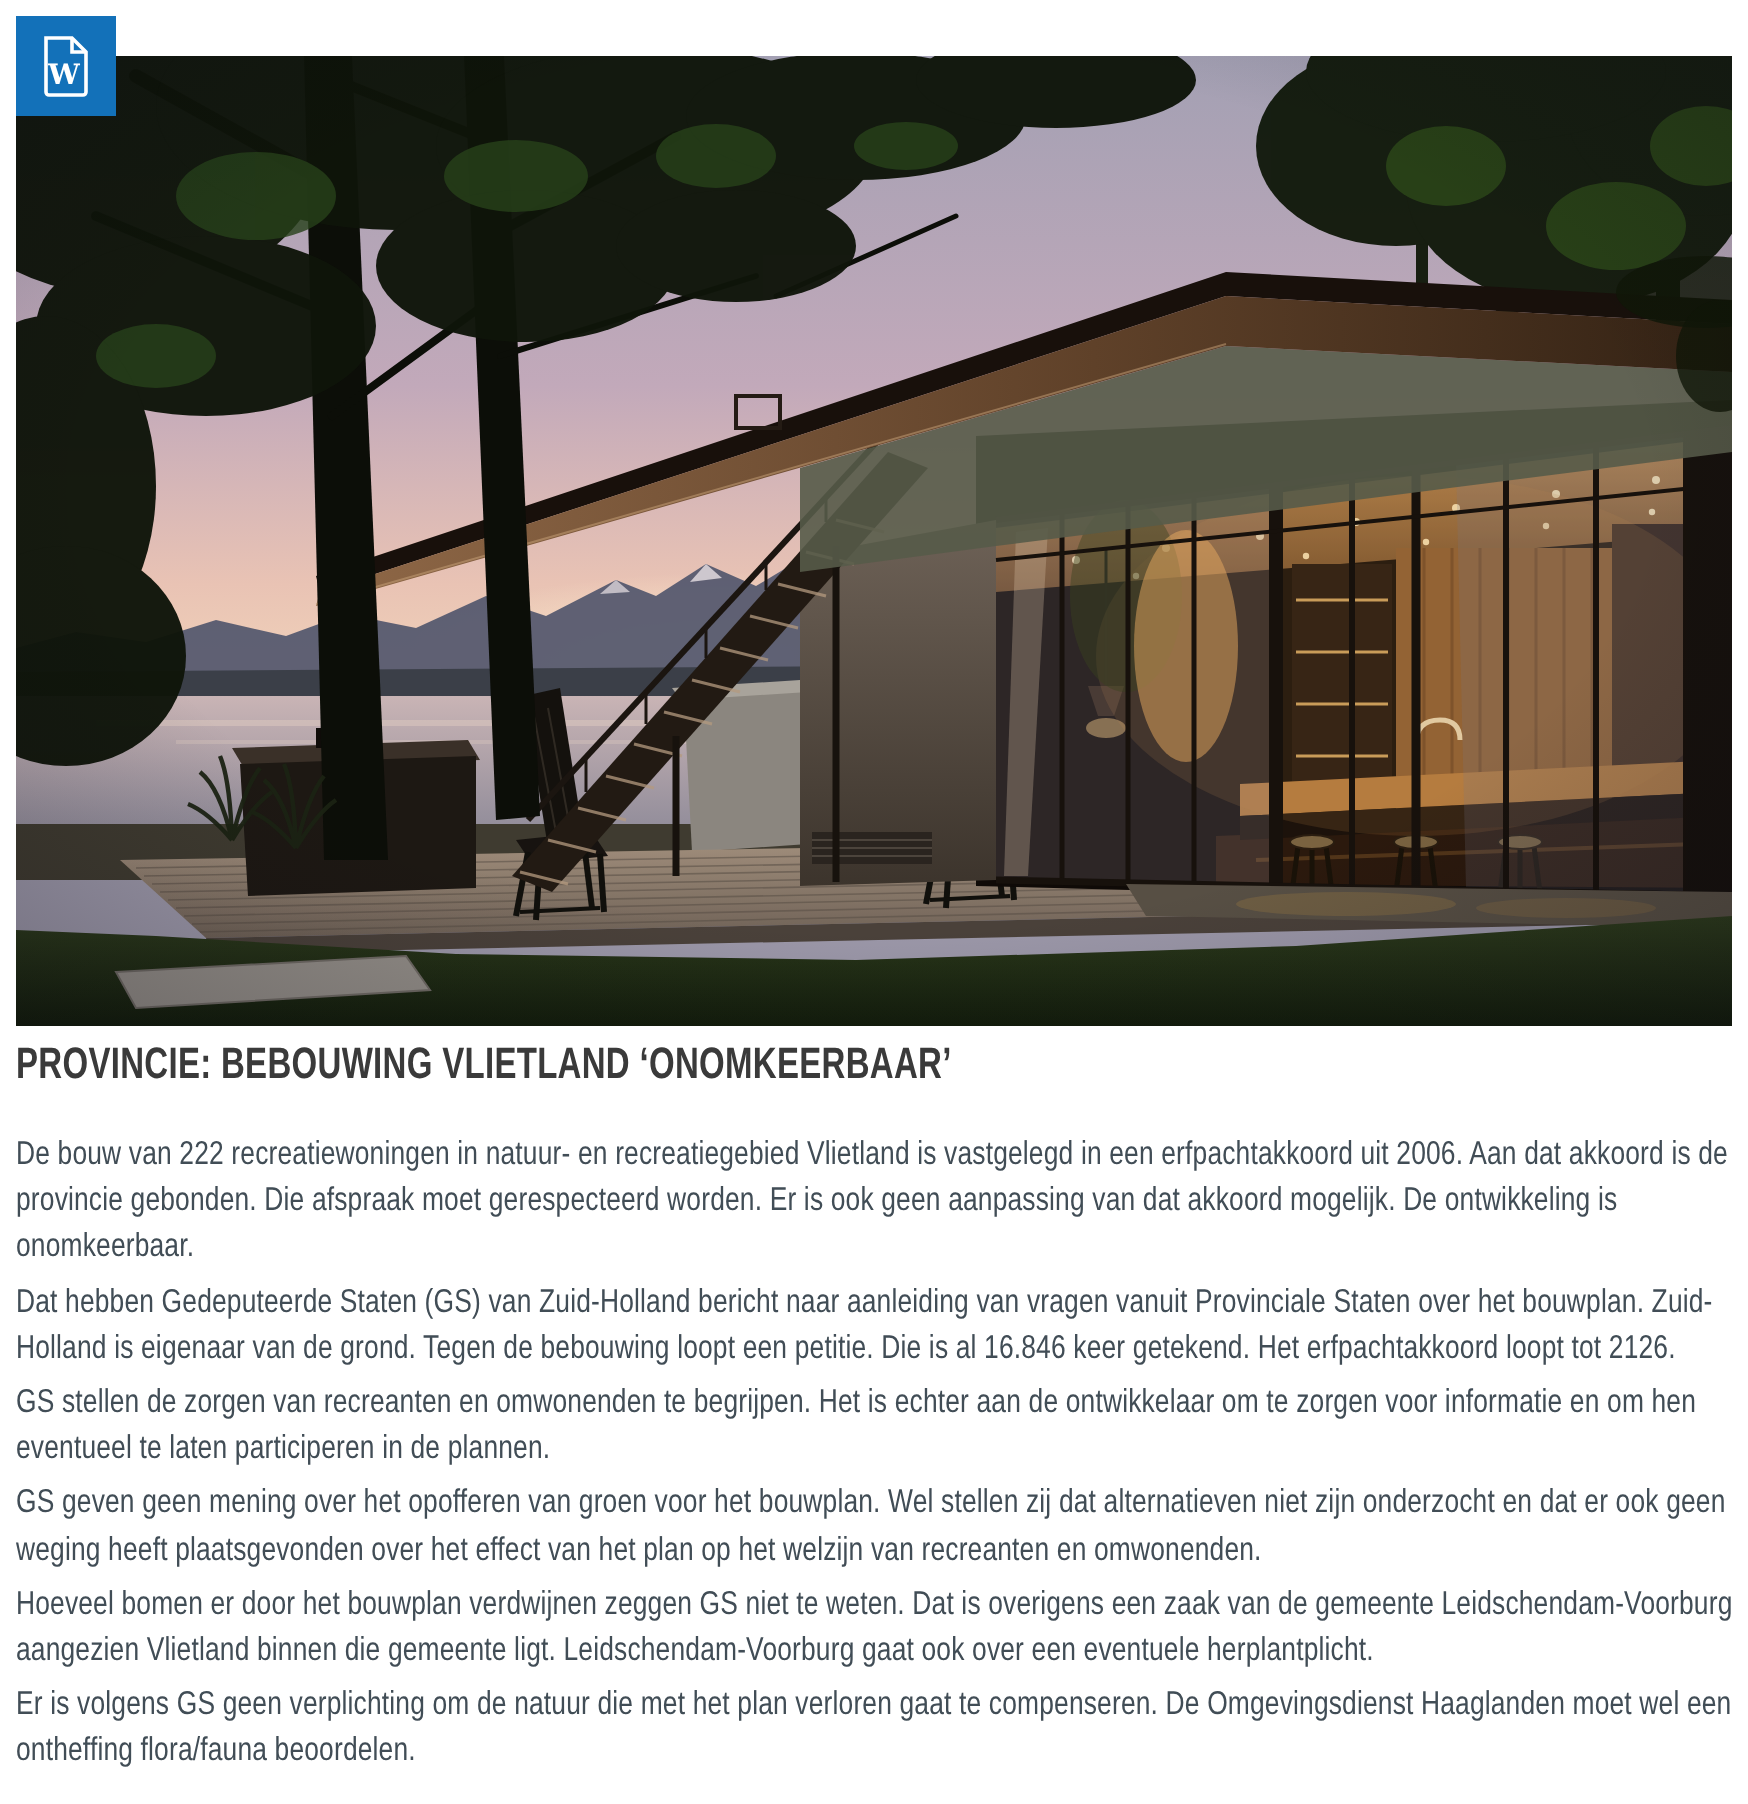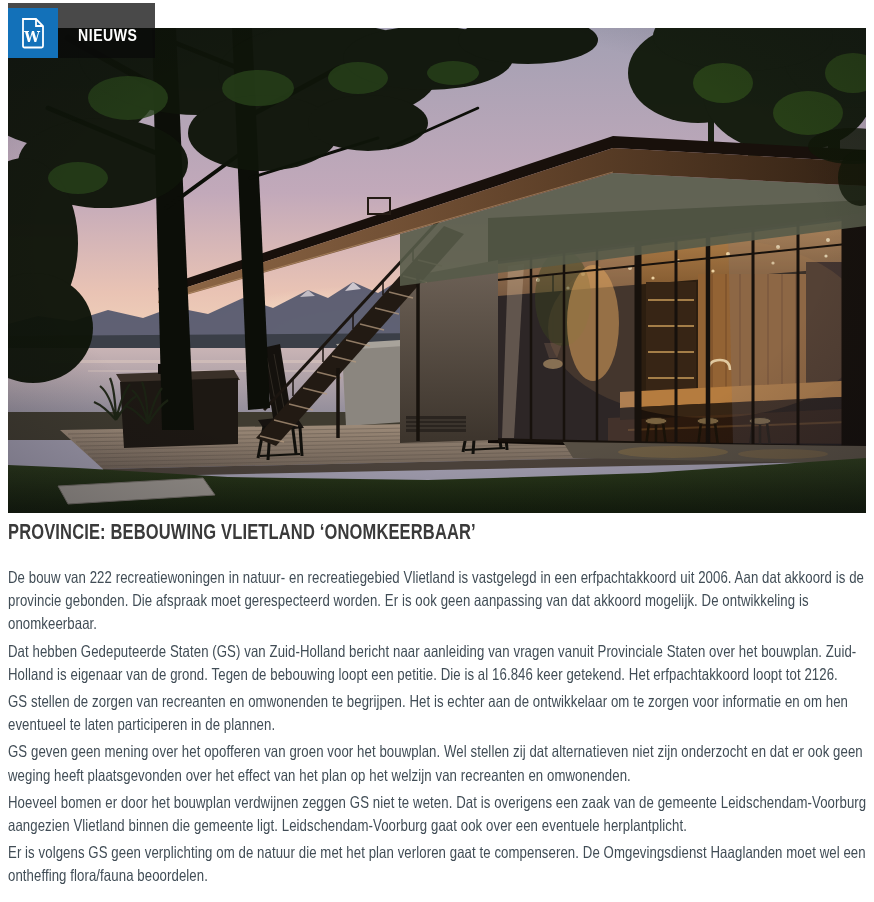--- a/index.html
+++ b/index.html
@@ -22,23 +22,20 @@
          font-size:22px;line-height:26px;font-weight:bold;color:#3a3a3a;letter-spacing:.2px;}
   .article{position:absolute;left:8px;top:566px;width:1073px;}
   .article p{margin:0 0 4px 0;width:1073px;transform:scaleX(.8);transform-origin:left top;
          font-size:16.5px;line-height:23.2px;color:#414d56;letter-spacing:.1px;}
 </style>
 </head>
 <body>
 
 <div class="page">
 
-  <div class="banner">
-    <span class="category-label">NIEUWS</span>
-  </div>
 
   <div class="logo">
     <svg width="28" height="32" viewBox="0 0 28 32">
       <path d="M4 2 h13 l7 7 v20 a1.5 1.5 0 0 1 -1.5 1.5 H5.5 A1.5 1.5 0 0 1 4 29 Z" fill="none" stroke="#ffffff" stroke-width="1.8"></path>
       <path d="M17 2 v7 h7" fill="none" stroke="#ffffff" stroke-width="1.8"></path>
       <text x="13" y="25" font-size="14" font-weight="bold" font-family="DejaVu Serif, serif" fill="#ffffff" text-anchor="middle">W</text>
     </svg>
   </div>
 
   <div class="photo">

